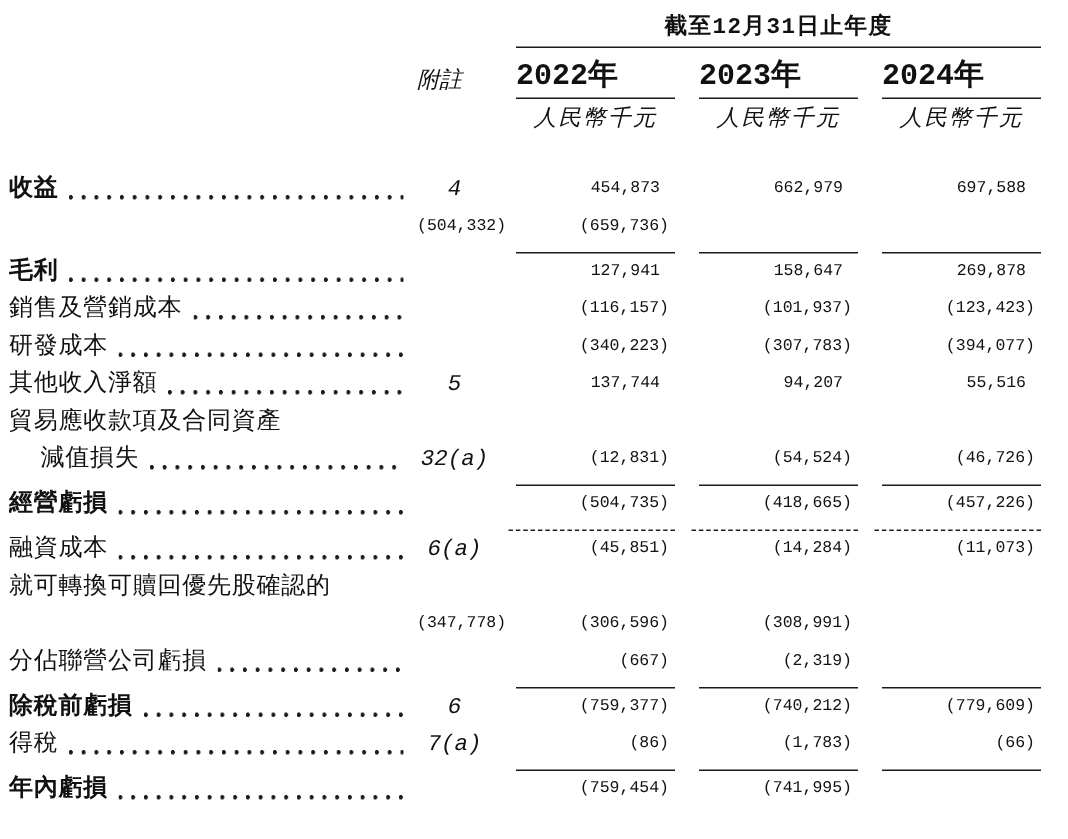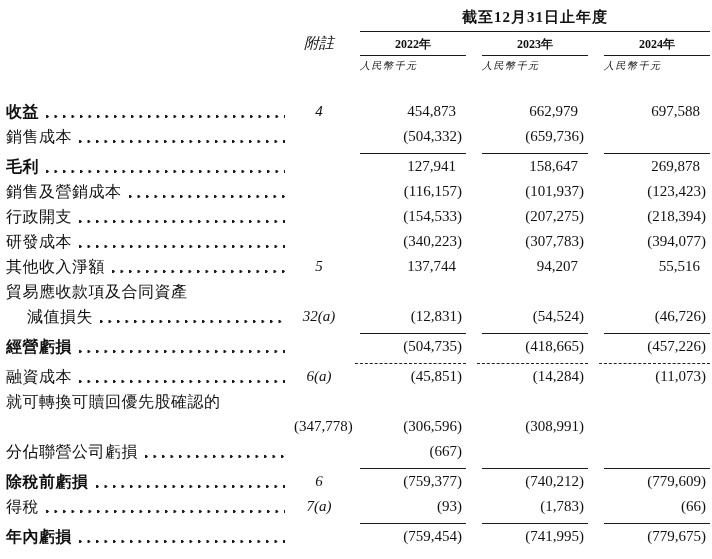--- a/index.html
+++ b/index.html
@@ -1,58 +1,58 @@
 <!DOCTYPE html>
 <html><head>
 <meta charset="utf-8">
 <style>
   html,body{margin:0;padding:0;background:#fff;}
   .page{
     position:relative; width:712px; height:559px; box-sizing:border-box;
     background:#fff; color:#111;
-    font-family:Liberation Serif, serif;
-    padding:8px 2px 0 6px; overflow:hidden;
+    font-family:Liberation Mono, monospace;
+    padding:8px 18px 0 6px; overflow:hidden;
   }
   .grid{
     display:grid;
     grid-template-columns:1fr 50px 116px 116px 116px;
     column-gap:6px;
     align-items:end;
   }
   
   .title{
     grid-column:3/6; text-align:center; font-weight:bold; font-size:15px;
     letter-spacing:1px; padding-bottom:4px; margin-left:10px;
     border-bottom:1.4px solid #1a1a1a;
   }
   .notehd{
-    font-style:italic; font-size:15px; text-align:center; padding-bottom:3px;
+    font-style:italic; font-size:15px; text-align:left; padding-bottom:3px;
   }
   .yr{
-    font-weight:bold; font-size:12px; text-align:center; margin-left:10px;
+    font-weight:bold; font-size:20px; text-align:left; margin-left:10px;
     padding:4px 0 2px; border-bottom:1.4px solid #1a1a1a;
   }
   .unit{
-    font-style:italic; font-size:10px; letter-spacing:1.5px;
-    text-align:left; margin-left:10px; padding-top:3px;
+    font-style:italic; font-size:15px; letter-spacing:1.5px;
+    text-align:center; margin-left:10px; padding-top:3px;
   }
   
   main{display:block; margin-top:26px;}
   .row{height:25px; line-height:25px; font-size:16px;}
   .row .lbl{display:flex; letter-spacing:0.5px; white-space:nowrap; overflow:hidden;}
   .row .lbl .t{white-space:nowrap;}
   .row.b .lbl{font-weight:bold;}
   .row.ind .lbl{padding-left:21px;margin-top:20px;}
   .leader{
     flex:1 1 12px; align-self:flex-end; height:2.6px; margin:0 3px 6px 7px;
     background-image:radial-gradient(circle at 1.2px 1.3px,#1c1c1c 1.15px,rgba(0,0,0,0) 1.5px);
     background-size:8.5px 2.6px; background-repeat:repeat-x;
   }
   .note{font-style:italic; font-size:15px; text-align:center;}
-  .num{font-size:15px; text-align:right; padding-right:10px; white-space:nowrap;}
+  .num{font-size:11px; text-align:right; padding-right:10px; white-space:nowrap;}
   .num.neg{padding-right:4px;}
   
   .rrow{height:5px;}
   .rrow .rl{border-top:1.4px solid #1a1a1a; height:0; margin:2px 0 0 10px;}
   .rrow.dash .rl{border-top:1.5px dashed #222; margin-left:5px;}
   .rrow.dbl{height:11px;}
 </style>
 </head>
 <body>
 
@@ -87,24 +87,20 @@
           <span class="t">收益</span>
           <span class="leader"></span>
         </div>
       <div class="note">4</div>
       <div class="num pos">454,873</div>
       <div class="num pos">662,979</div>
       <div class="num pos">697,588</div>
     </div>
 
     <div class="grid row">
-      <div class="lbl">
-          <span class="t">銷售成本</span>
-          <span class="leader"></span>
-        </div>
       <div class="note"></div>
       <div class="num neg">(504,332)</div>
       <div class="num neg">(659,736)</div>
     </div>
 
     <div class="grid rrow">
       <div></div>
         <div></div>
       <div class="rl"></div>
       <div class="rl"></div>
@@ -126,30 +122,20 @@
       <div class="lbl">
           <span class="t">銷售及營銷成本</span>
           <span class="leader"></span>
         </div>
       <div class="note"></div>
       <div class="num neg">(116,157)</div>
       <div class="num neg">(101,937)</div>
       <div class="num neg">(123,423)</div>
     </div>
 
-    <div class="grid row">
-      <div class="lbl">
-          <span class="t">行政開支</span>
-          <span class="leader"></span>
-        </div>
-      <div class="note"></div>
-      <div class="num neg">(154,533)</div>
-      <div class="num neg">(207,275)</div>
-      <div class="num neg">(218,394)</div>
-    </div>
 
     <div class="grid row">
       <div class="lbl">
           <span class="t">研發成本</span>
           <span class="leader"></span>
         </div>
       <div class="note"></div>
       <div class="num neg">(340,223)</div>
       <div class="num neg">(307,783)</div>
       <div class="num neg">(394,077)</div>
@@ -242,20 +228,21 @@
       <div class="num neg">(308,991)</div>
     </div>
 
     <div class="grid row">
       <div class="lbl">
           <span class="t">分佔聯營公司虧損</span>
           <span class="leader"></span>
         </div>
       <div class="note"></div>
       <div class="num neg">(667)</div>
+      <div class="num neg">(2,319)</div>
     </div>
 
     <div class="grid rrow">
       <div></div>
         <div></div>
       <div class="rl"></div>
       <div class="rl"></div>
       <div class="rl"></div>
     </div>
 
@@ -269,42 +256,41 @@
       <div class="num neg">(740,212)</div>
       <div class="num neg">(779,609)</div>
     </div>
 
     <div class="grid row">
       <div class="lbl">
           <span class="t">得稅</span>
           <span class="leader"></span>
         </div>
       <div class="note">7(a)</div>
-      <div class="num neg">(93)</div>
+      <div class="num neg">(86)</div>
       <div class="num neg">(1,783)</div>
       <div class="num neg">(66)</div>
     </div>
 
     <div class="grid rrow">
       <div></div>
         <div></div>
       <div class="rl"></div>
       <div class="rl"></div>
       <div class="rl"></div>
     </div>
 
     <div class="grid row b">
       <div class="lbl">
           <span class="t">年內虧損</span>
           <span class="leader"></span>
         </div>
       <div class="note"></div>
       <div class="num neg">(759,454)</div>
       <div class="num neg">(741,995)</div>
-      <div class="num neg">(779,675)</div>
     </div>
 
     <div class="grid rrow dbl">
       <div></div>
         <div></div>
 
     </div>
 
   </main>
 </div>

